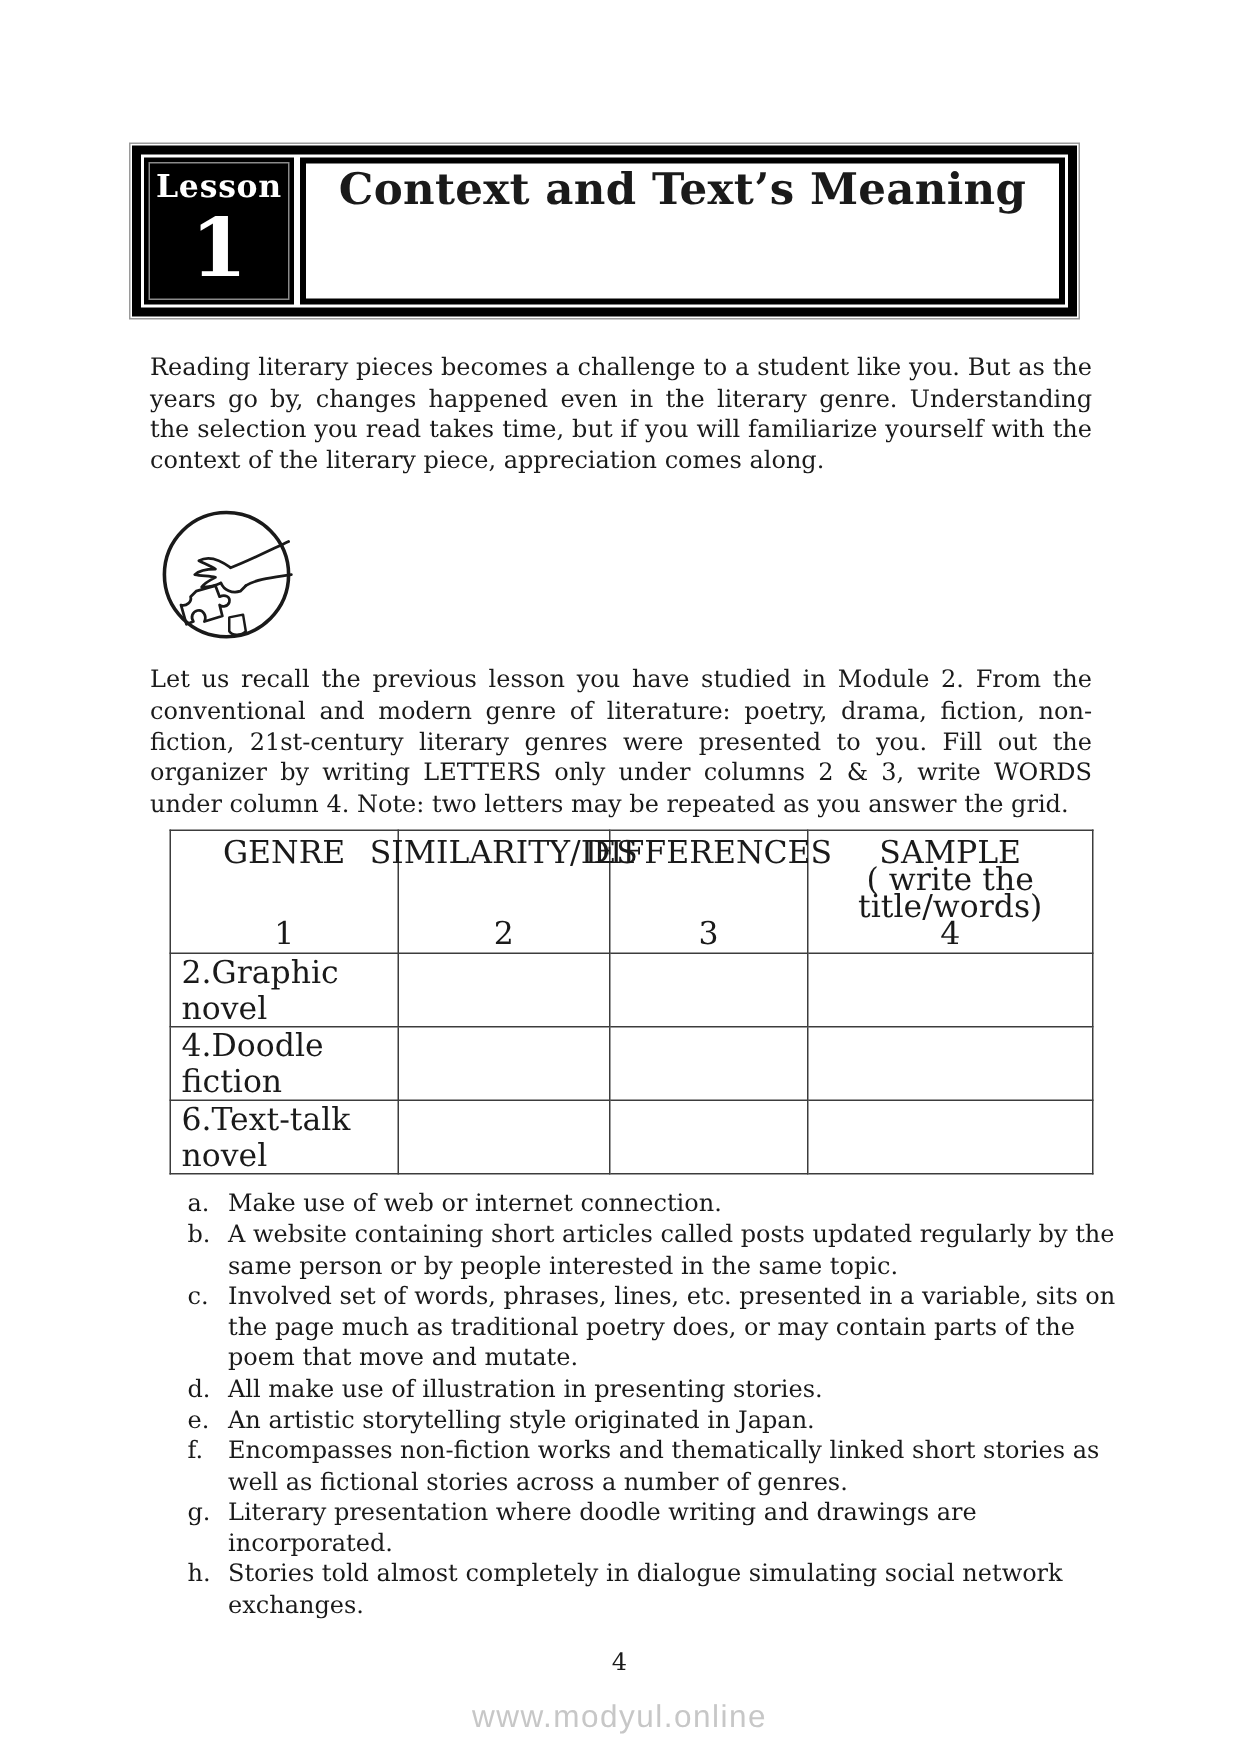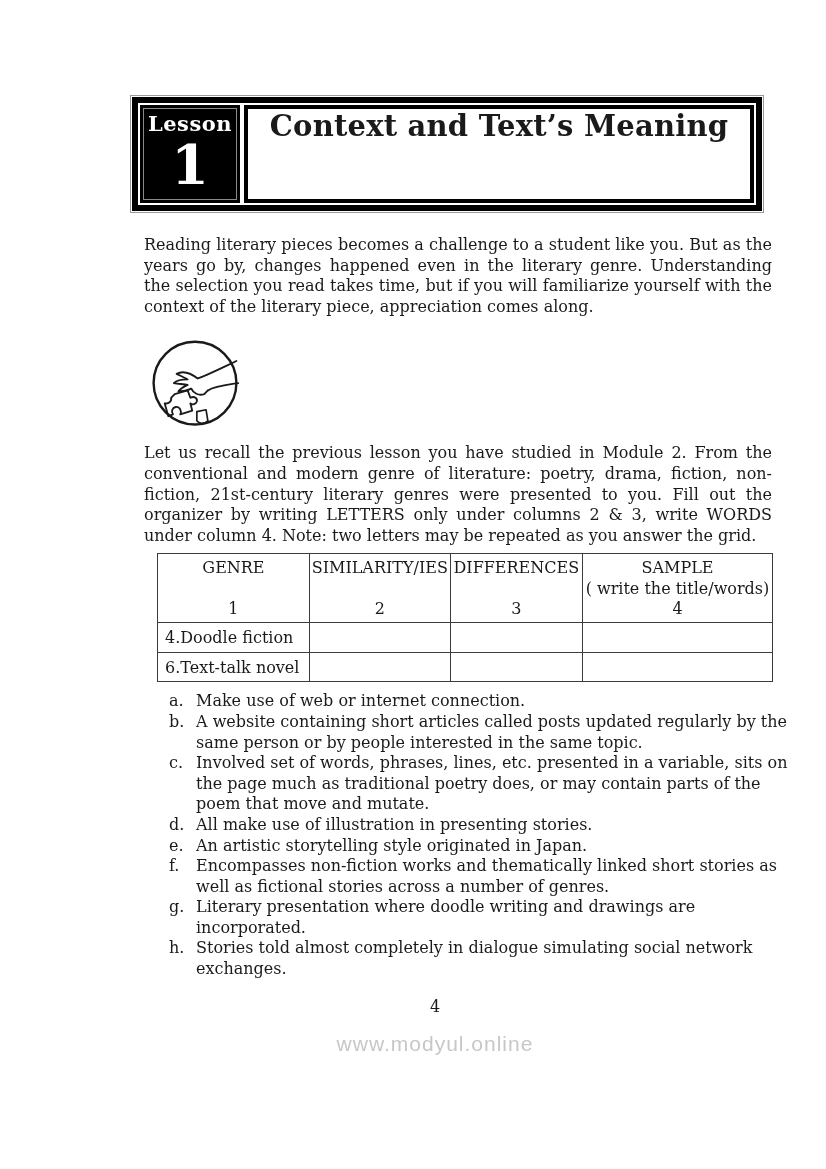--- a/index.html
+++ b/index.html
@@ -4,21 +4,20 @@
 <style>
   * { margin: 0; padding: 0; box-sizing: border-box; }
   html, body { background: #ffffff; }
   .page {
     width: 826px; height: 1169px;
     background: #ffffff;
     position: relative;
     overflow: hidden;
     font-family: "DejaVu Serif", serif;
     color: #1a1a1a;
-    padding-left: 44px;
   }
 
   
   .lesson-header {
     margin: 97px 0 0 88px;
     width: 630px;
     height: 114px;
     border: 6px solid #000;
     outline: 1px solid #9a9a9a;
     outline-offset: 1px;
@@ -87,21 +86,21 @@
     letter-spacing: 0.5px;
     margin-top: -10px;
   }
 
   
   .organizer {
     margin: 7px 0 0 113px;
     width: 616px;
     border-collapse: collapse;
     table-layout: fixed;
-    font-size: 16px;
+    font-size: 21px;
   }
   .organizer th, .organizer td {
     border: 1px solid #3c3c3c;
     font-weight: normal;
   }
   .organizer th {
     height: 69px;
     vertical-align: top;
     padding: 5px 2px 4px 2px;
   }
@@ -211,20 +210,26 @@
           <div class="th-inner">
             <span class="th-label">SAMPLE</span>
             <span class="th-sub">( write the title/words)</span>
             <span class="th-num">4</span>
           </div>
         </th>
       </tr>
     </thead>
     <tbody>
       <tr>
+        <td>2.Graphic novel</td>
+        <td></td>
+        <td></td>
+        <td></td>
+      </tr>
+      <tr>
         <td>4.Doodle fiction</td>
         <td></td>
         <td></td>
         <td></td>
       </tr>
       <tr>
         <td>6.Text-talk novel</td>
         <td></td>
         <td></td>
         <td></td>

